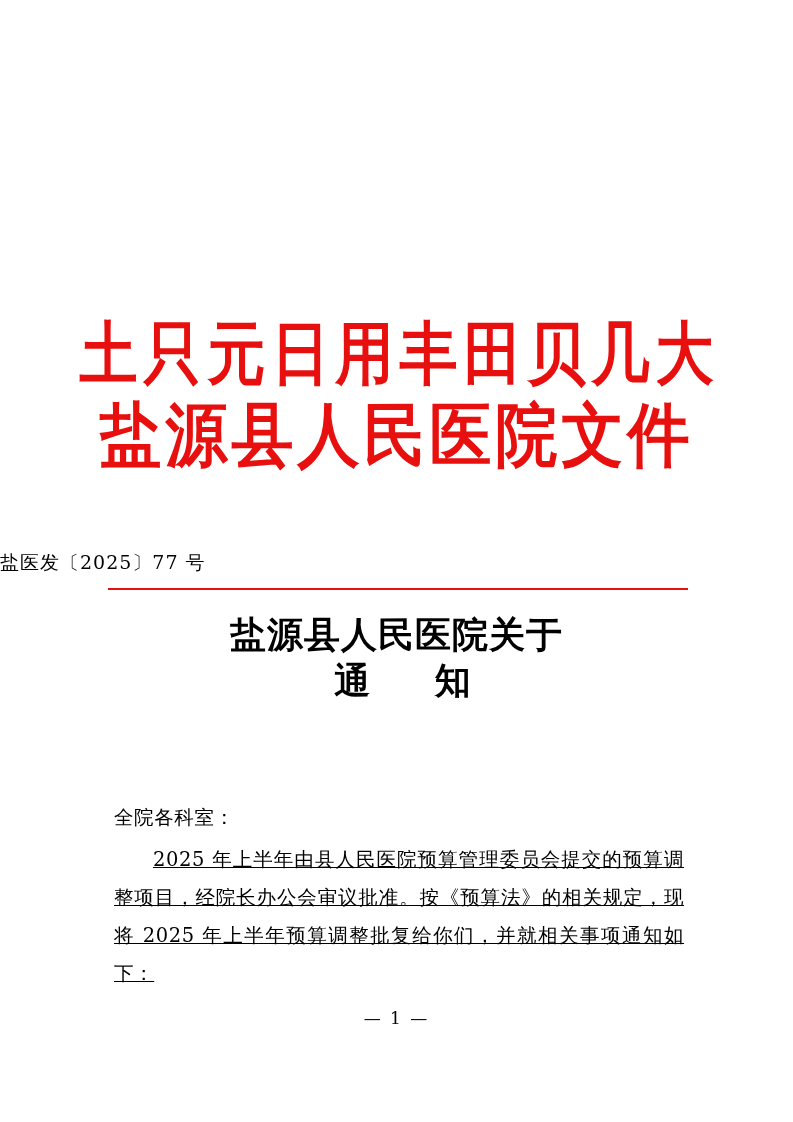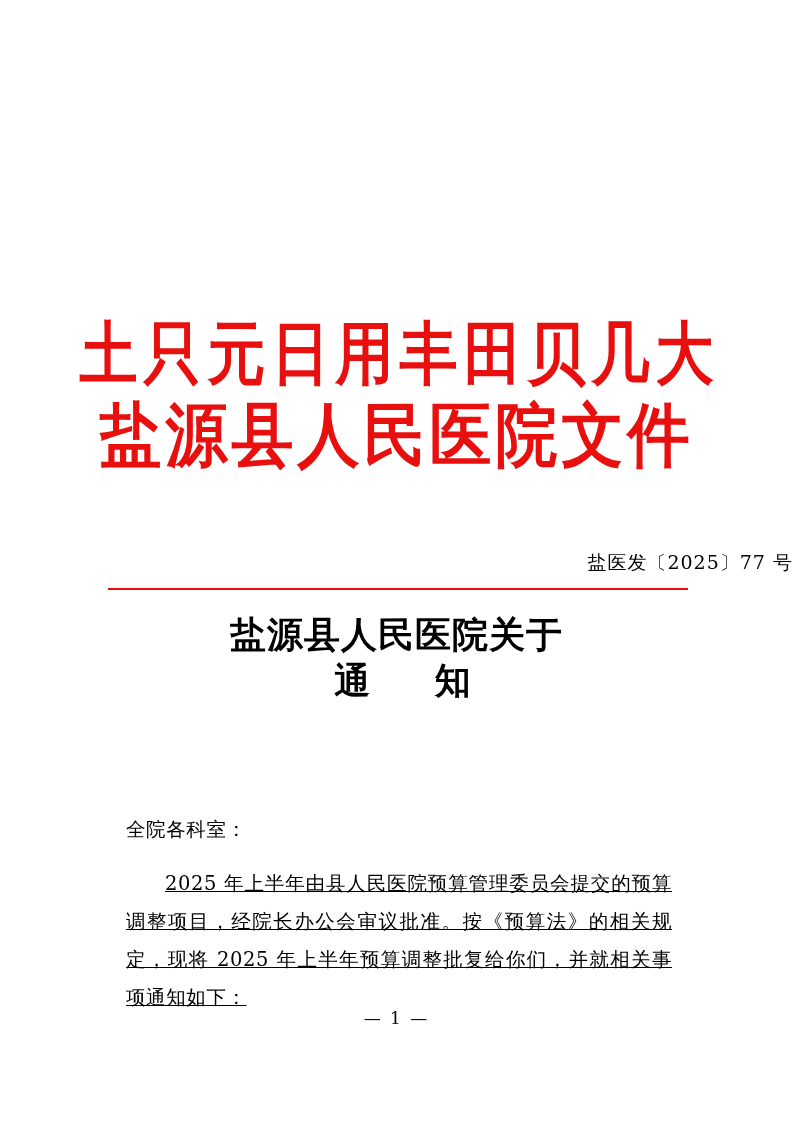--- a/index.html
+++ b/index.html
@@ -62,21 +62,21 @@
     transform-origin: top center;
     white-space: nowrap;
   }
 
   
   .docnum {
     position: absolute;
     top: 550px;
     left: 0;
     width: 793px;
-    text-align: right;
+    text-align: left;
     font-size: 19px;
     letter-spacing: 1px;
     font-family: "DejaVu Serif", "Liberation Serif", serif;
   }
   .red-rule {
     position: absolute;
     top: 588px;
     left: 108px;
     width: 580px;
     height: 2px;
@@ -106,21 +106,21 @@
     position: absolute;
     top: 795px;
     left: 110px;
     width: 578px;
     font-size: 19.5px;
     line-height: 38px;
     letter-spacing: 0.6px;
     text-align: justify;
   }
   .body-text p {
-    margin: 16px;
+    margin: 4px;
   }
   .indent2 {
     text-indent: 2em;
     text-decoration: underline;
   }
 
   
   .footer {
     position: absolute;
     top: 1008px;

